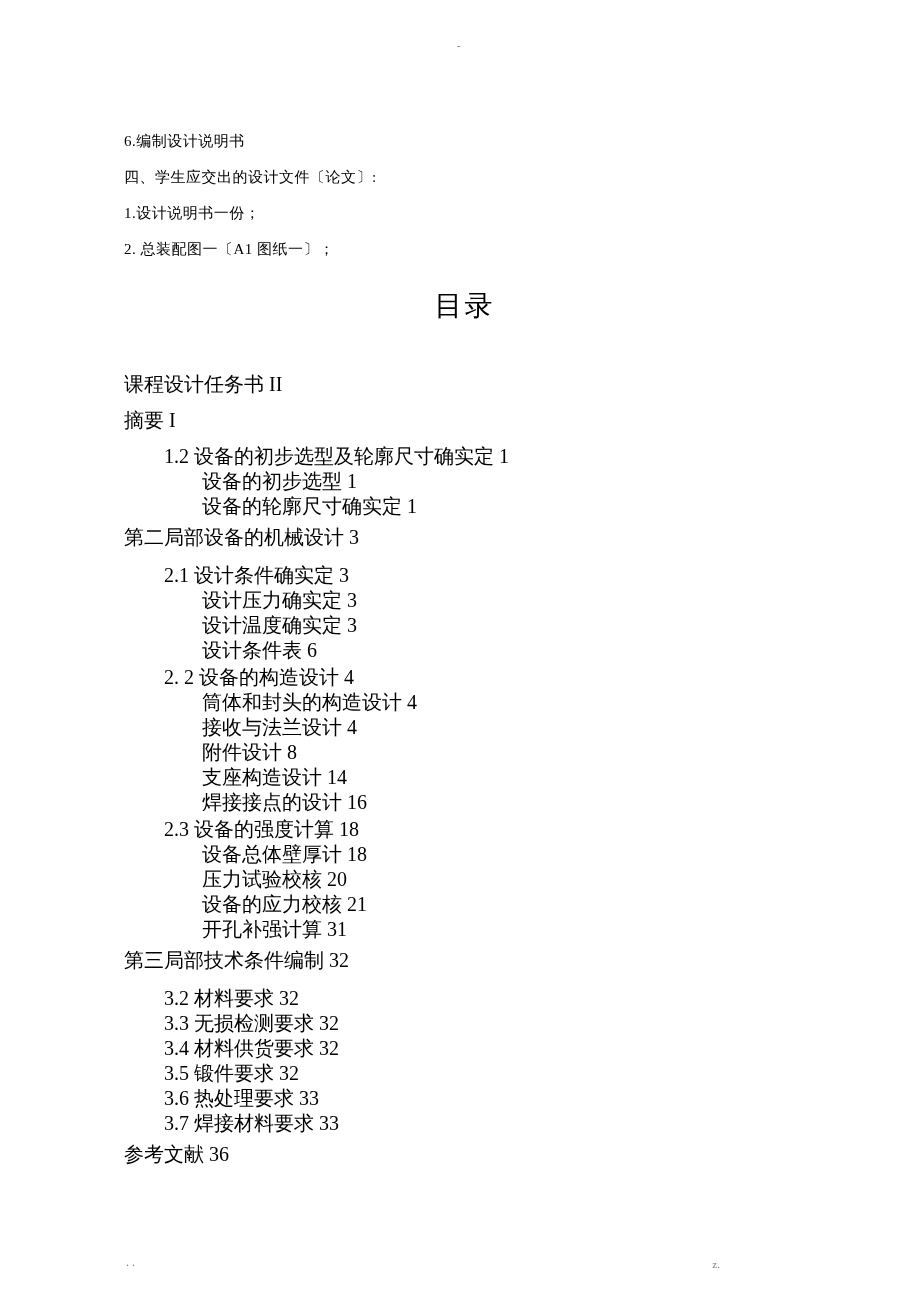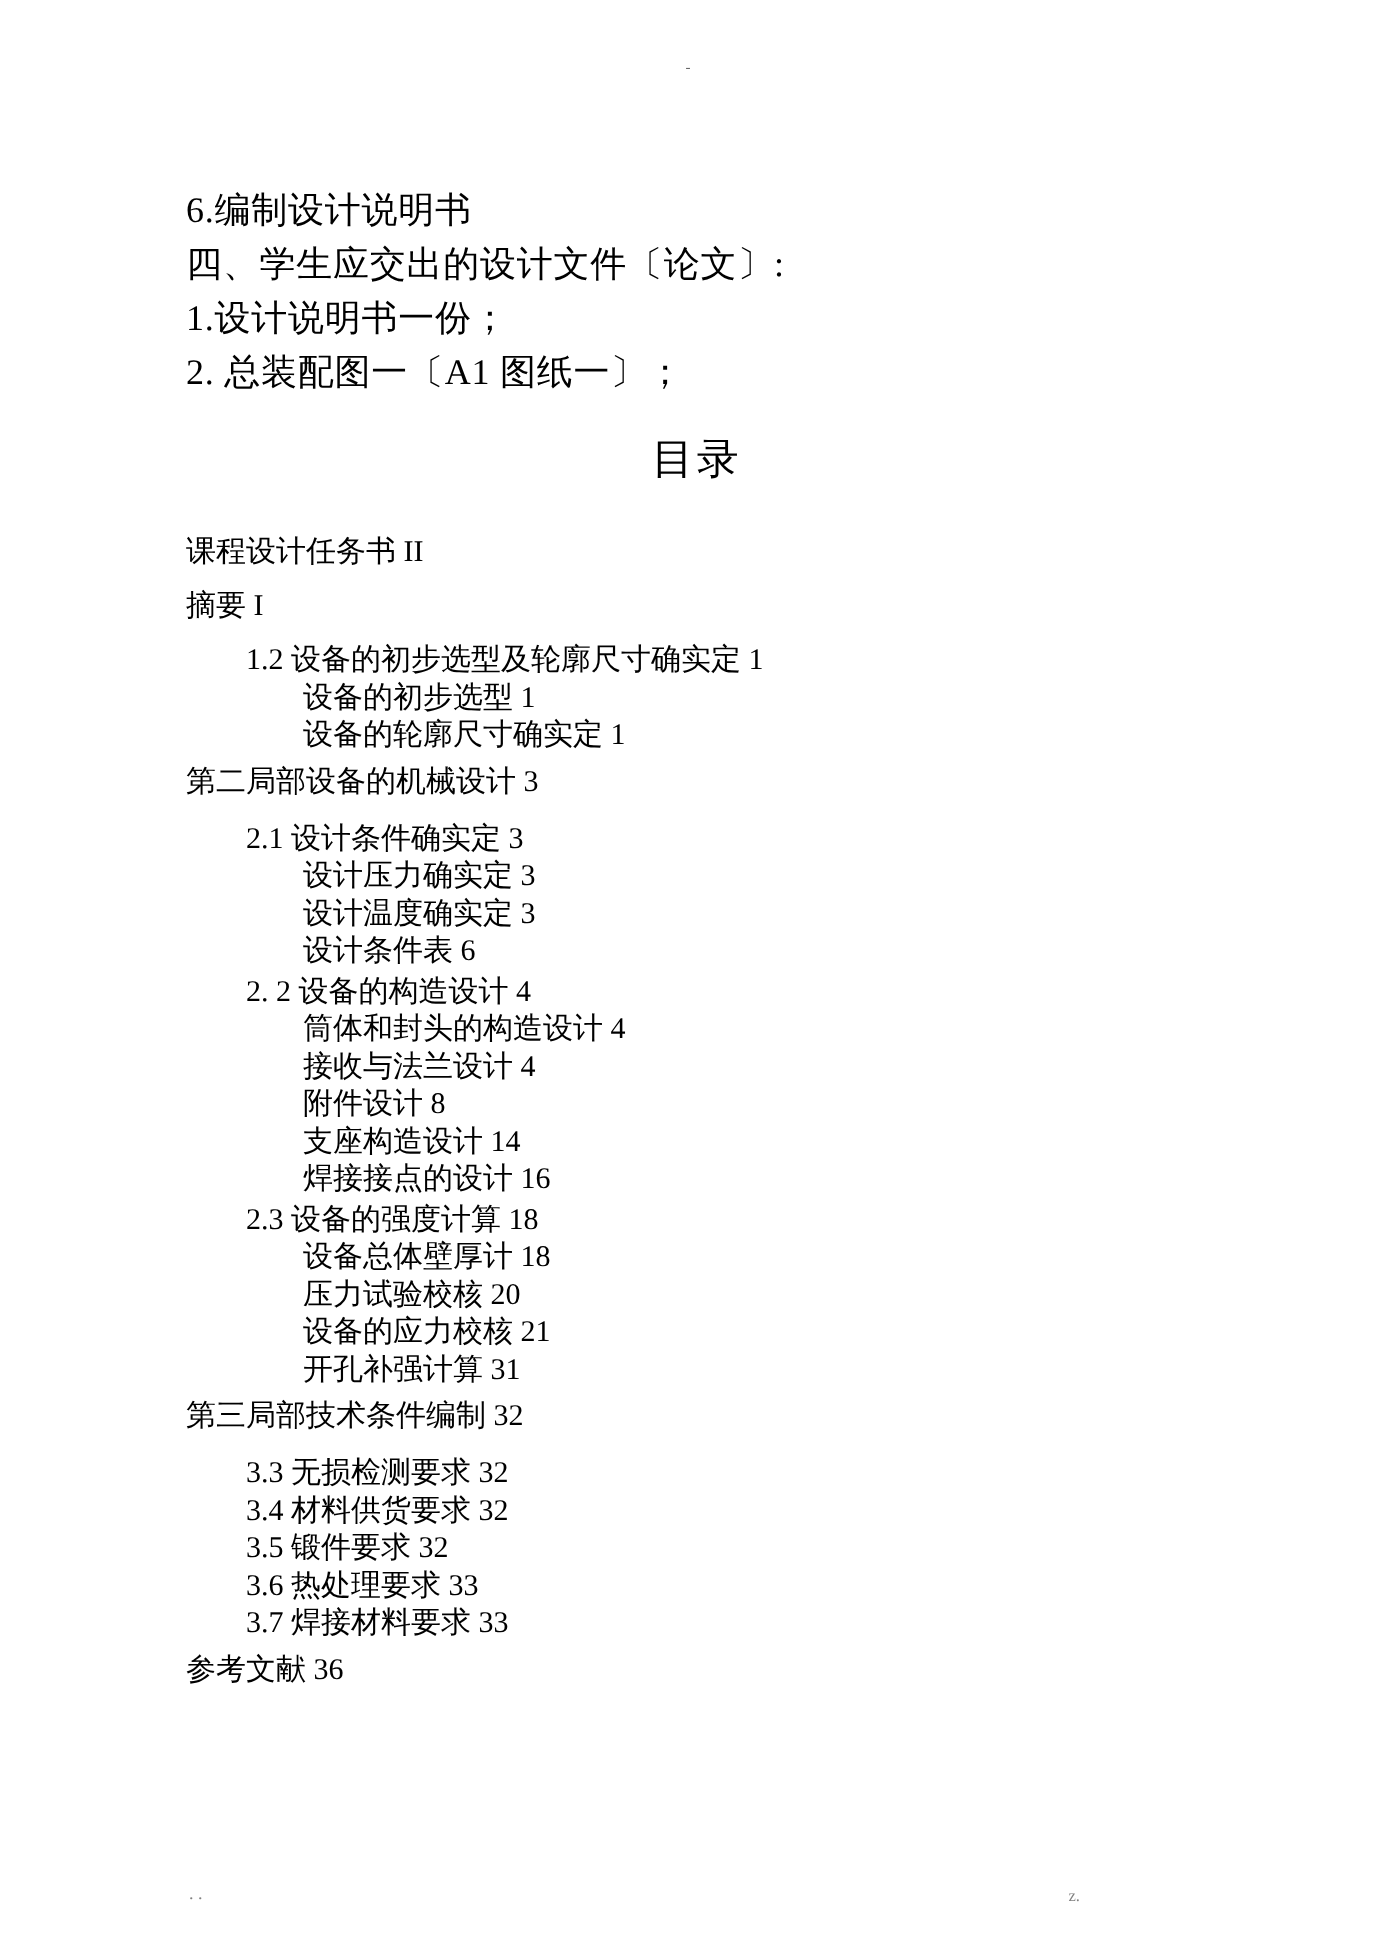--- a/index.html
+++ b/index.html
@@ -19,29 +19,29 @@
       padding: 123px 115px 0 124px;
     }
     .header-mark {
       position: absolute;
       top: 40px;
       left: 457px;
       font-size: 10px;
       color: #666;
     }
     .intro-line {
-      font-size: 24px;
+      font-size: 15px;
       line-height: 36px;
       letter-spacing: 0.5px;
     }
     .toc-title {
       font-size: 28px;
       text-align: center;
       margin-top: 20px;
-      margin-bottom: 25px;
+      margin-bottom: 41px;
       letter-spacing: 2px;
     }
     .toc-line {
       font-size: 20px;
       line-height: 36px;
     }
     .toc-section {
       font-size: 20px;
       line-height: 36px;
       margin-bottom: 8px;
@@ -111,20 +111,21 @@
       <div class="toc-sub-line indent-more">焊接接点的设计 16</div>
       <div class="toc-sub-line spacer">2.3 设备的强度计算 18</div>
       <div class="toc-sub-line indent-more">设备总体壁厚计 18</div>
       <div class="toc-sub-line indent-more">压力试验校核 20</div>
       <div class="toc-sub-line indent-more">设备的应力校核 21</div>
       <div class="toc-sub-line indent-more">开孔补强计算 31</div>
     </div>
 
     <div class="toc-section">第三局部技术条件编制 32</div>
     <div class="toc-sub-block">
+      <div class="toc-sub-line">3.2 材料要求 32</div>
       <div class="toc-sub-line">3.3 无损检测要求 32</div>
       <div class="toc-sub-line">3.4 材料供货要求 32</div>
       <div class="toc-sub-line">3.5 锻件要求 32</div>
       <div class="toc-sub-line">3.6 热处理要求 33</div>
       <div class="toc-sub-line">3.7 焊接材料要求 33</div>
     </div>
 
     <div class="toc-section" style="margin-bottom:0;">参考文献 36</div>
   </div>
 </div>

